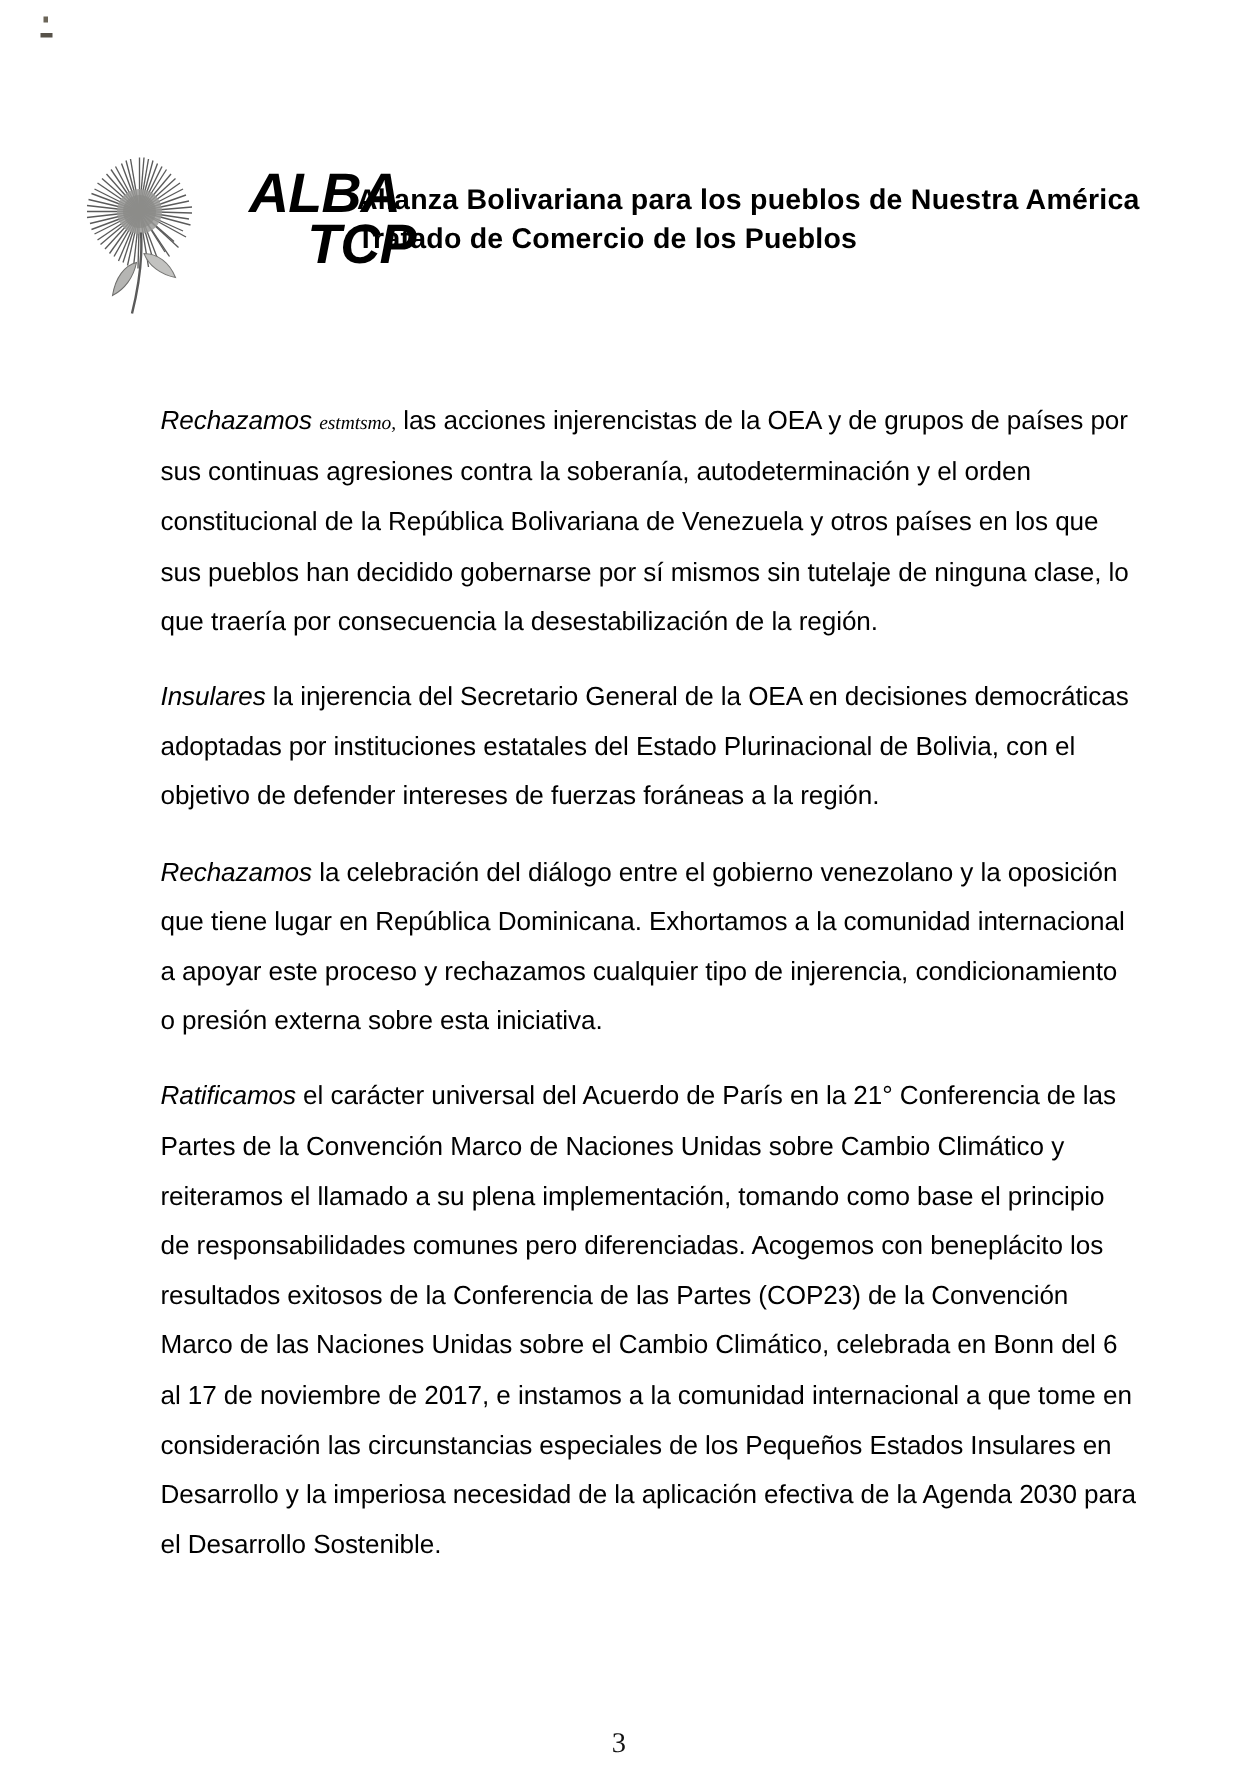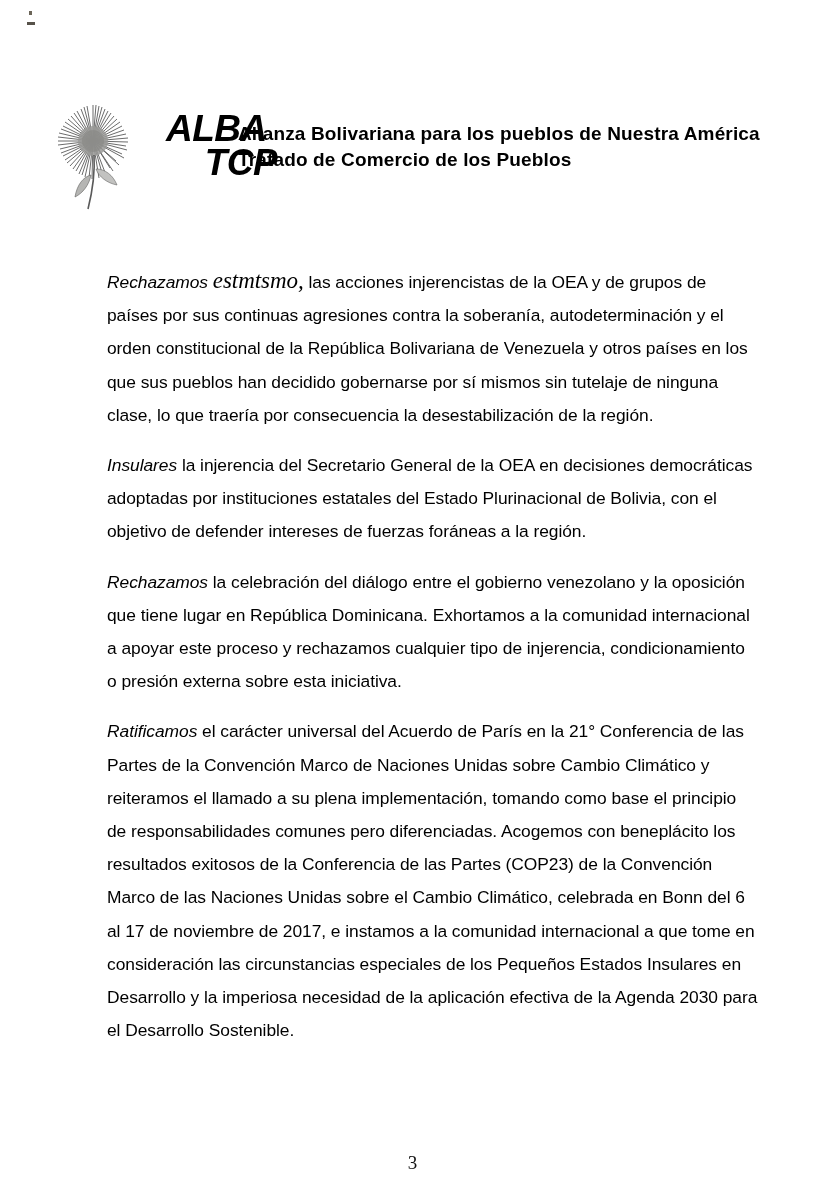--- a/index.html
+++ b/index.html
@@ -123,21 +123,21 @@
   .para:last-child { margin-bottom: 0; }
 
   .lead {
     font-weight: normal;
     font-style: italic;
   }
   .lead-serif {
     font-family: "Liberation Serif", serif;
     font-style: italic;
     font-weight: normal;
-    font-size: 23px;
+    font-size: 13px;
   }
 
   
   .page-number {
     position: absolute;
     left: 0;
     top: 1152px;
     width: 825px;
     text-align: center;
     font-family: "Liberation Serif", serif;

